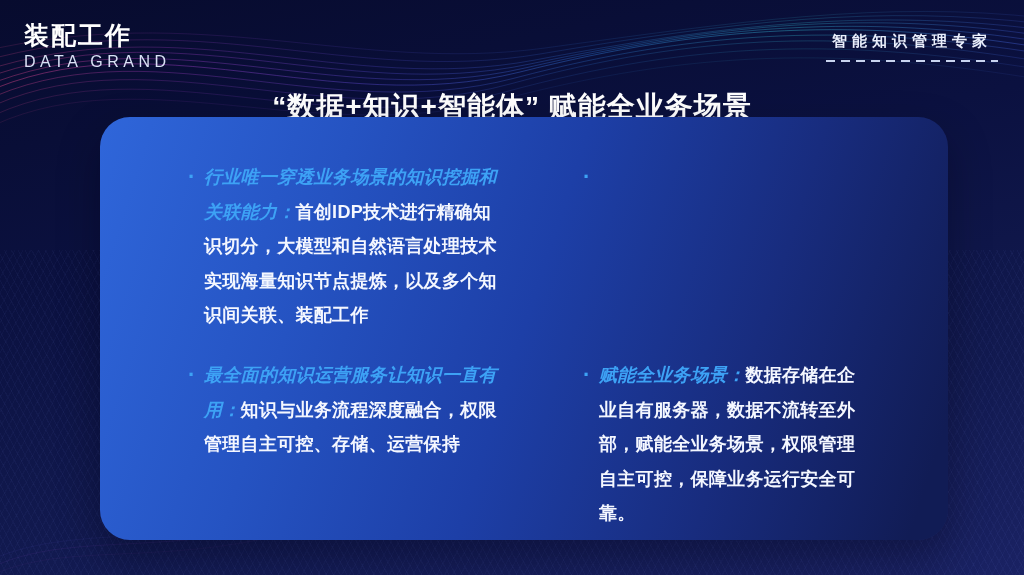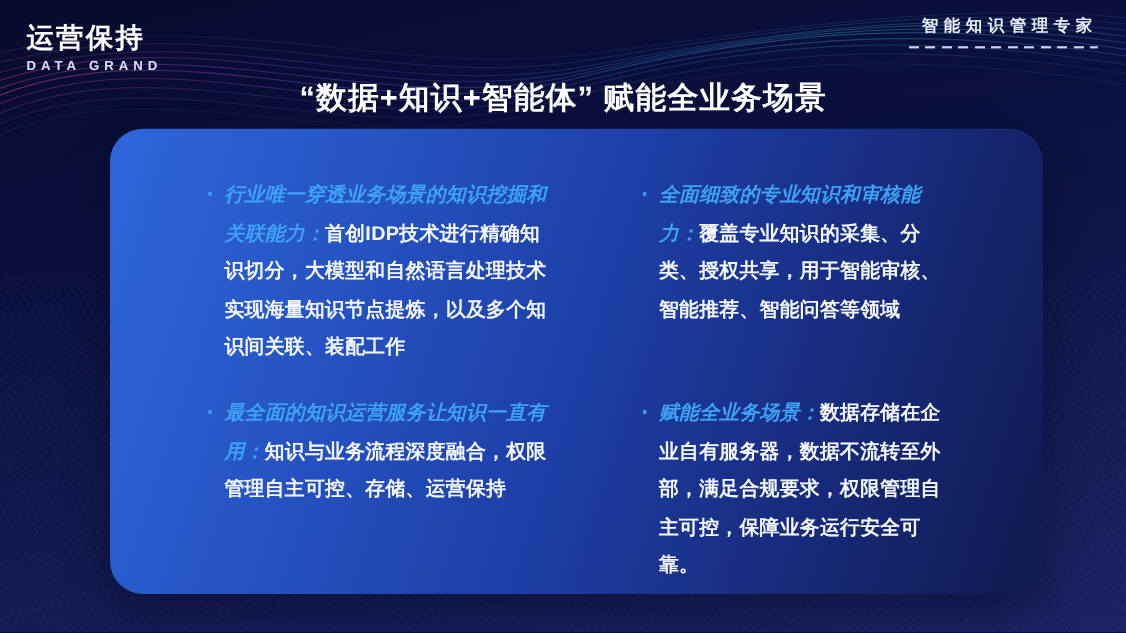--- a/index.html
+++ b/index.html
@@ -17,31 +17,31 @@
       repeating-linear-gradient(62deg,rgba(130,150,255,.045) 0 1px,transparent 1px 6px),
       repeating-linear-gradient(-62deg,rgba(130,150,255,.035) 0 1px,transparent 1px 7px);
     pointer-events:none;
   }
   .waves{position:absolute;left:0;top:0;width:1024px;height:150px;pointer-events:none;}
   .waves-bl{position:absolute;left:-40px;bottom:-30px;width:420px;height:160px;opacity:.35;pointer-events:none;}
 
   
   .logo{position:absolute;left:24px;top:22px;color:#ffffff;}
   .logo-cn{font-size:25px;font-weight:bold;letter-spacing:2px;line-height:26px;}
-  .logo-en{font-size:12px;font-weight:bold;letter-spacing:4.5px;color:#d9e1f5;margin-top:5px;}
-  .tagline-wrap{position:absolute;right:26px;top:14px;text-align:right;}
+  .logo-en{font-size:16px;font-weight:normal;letter-spacing:4.5px;color:#d9e1f5;margin-top:5px;}
+  .tagline-wrap{position:absolute;right:26px;top:32px;text-align:center;}
   .tagline{font-size:15px;font-weight:600;letter-spacing:5px;color:#e9eefb;}
   .tagline-dashes{
     margin-top:9px;height:2px;width:172px;
     background:repeating-linear-gradient(90deg,#c9d4ef 0 9px,transparent 9px 15px);
   }
 
   
   .title{
-    position:absolute;left:0;top:70px;width:1024px;
+    position:absolute;left:0;top:88px;width:1024px;
     text-align:center;color:#ffffff;
     font-size:28px;font-weight:bold;letter-spacing:1px;
   }
 
   
   .card{
     position:absolute;left:100px;top:117px;width:848px;height:423px;
     border-radius:30px;
     background:linear-gradient(108deg,#2f66da 0%,#2553c2 26%,#1d3fa7 50%,#182c7e 74%,#111c55 96%);
     box-shadow:0 18px 40px rgba(0,0,20,.35);
@@ -92,50 +92,49 @@
 
   <svg class="waves-bl" viewBox="0 0 420 160" fill="none">
     <path d="M-10,150 C90,60 220,140 430,40" stroke="#7a3fb0" stroke-opacity=".35"></path>
     <path d="M-10,140 C95,55 225,130 430,30" stroke="#5a50c0" stroke-opacity=".28"></path>
     <path d="M-10,158 C85,70 215,150 430,52" stroke="#8a3fa0" stroke-opacity=".22"></path>
   </svg>
 
   <div class="texture"></div>
 
   <div class="logo">
-    <div class="logo-cn">运营保持</div>
+    <div class="logo-cn">装配工作</div>
     <div class="logo-en">DATA GRAND</div>
   </div>
 
   <div class="tagline-wrap">
     <div class="tagline">智能知识管理专家</div>
     <div class="tagline-dashes"></div>
   </div>
 
   <div class="title">“数据+知识+智能体” 赋能全业务场景</div>
 
   <div class="card">
     <div class="card-grid">
 
       <div class="feature">
         <span class="dot">·</span>
         <p><span class="hl">行业唯一穿透业务场景的知识挖掘和关联能力：</span><span class="body-txt">首创IDP技术进行精确知识切分，大模型和自然语言处理技术实现海量知识节点提炼，以及多个知识间关联、装配工作</span></p>
       </div>
 
       <div class="feature">
         <span class="dot">·</span>
-        <p><span class="hl">全面细致的专业知识和审核能力：</span><span class="body-txt">覆盖专业知识的采集、分类、授权共享，用于智能审核、智能推荐、智能问答等领域</span></p>
       </div>
 
       <div class="feature">
         <span class="dot">·</span>
         <p><span class="hl">最全面的知识运营服务让知识一直有用：</span><span class="body-txt">知识与业务流程深度融合，权限管理自主可控、存储、运营保持</span></p>
       </div>
 
       <div class="feature">
         <span class="dot">·</span>
-        <p><span class="hl">赋能全业务场景：</span><span class="body-txt">数据存储在企业自有服务器，数据不流转至外部，满足合规要求，权限管理自主可控，保障业务运行安全可靠。</span></p>
+        <p><span class="hl">赋能全业务场景：</span><span class="body-txt">数据存储在企业自有服务器，数据不流转至外部，赋能全业务场景，权限管理自主可控，保障业务运行安全可靠。</span></p>
       </div>
 
     </div>
   </div>
 
 </div>
 
 </body></html>

